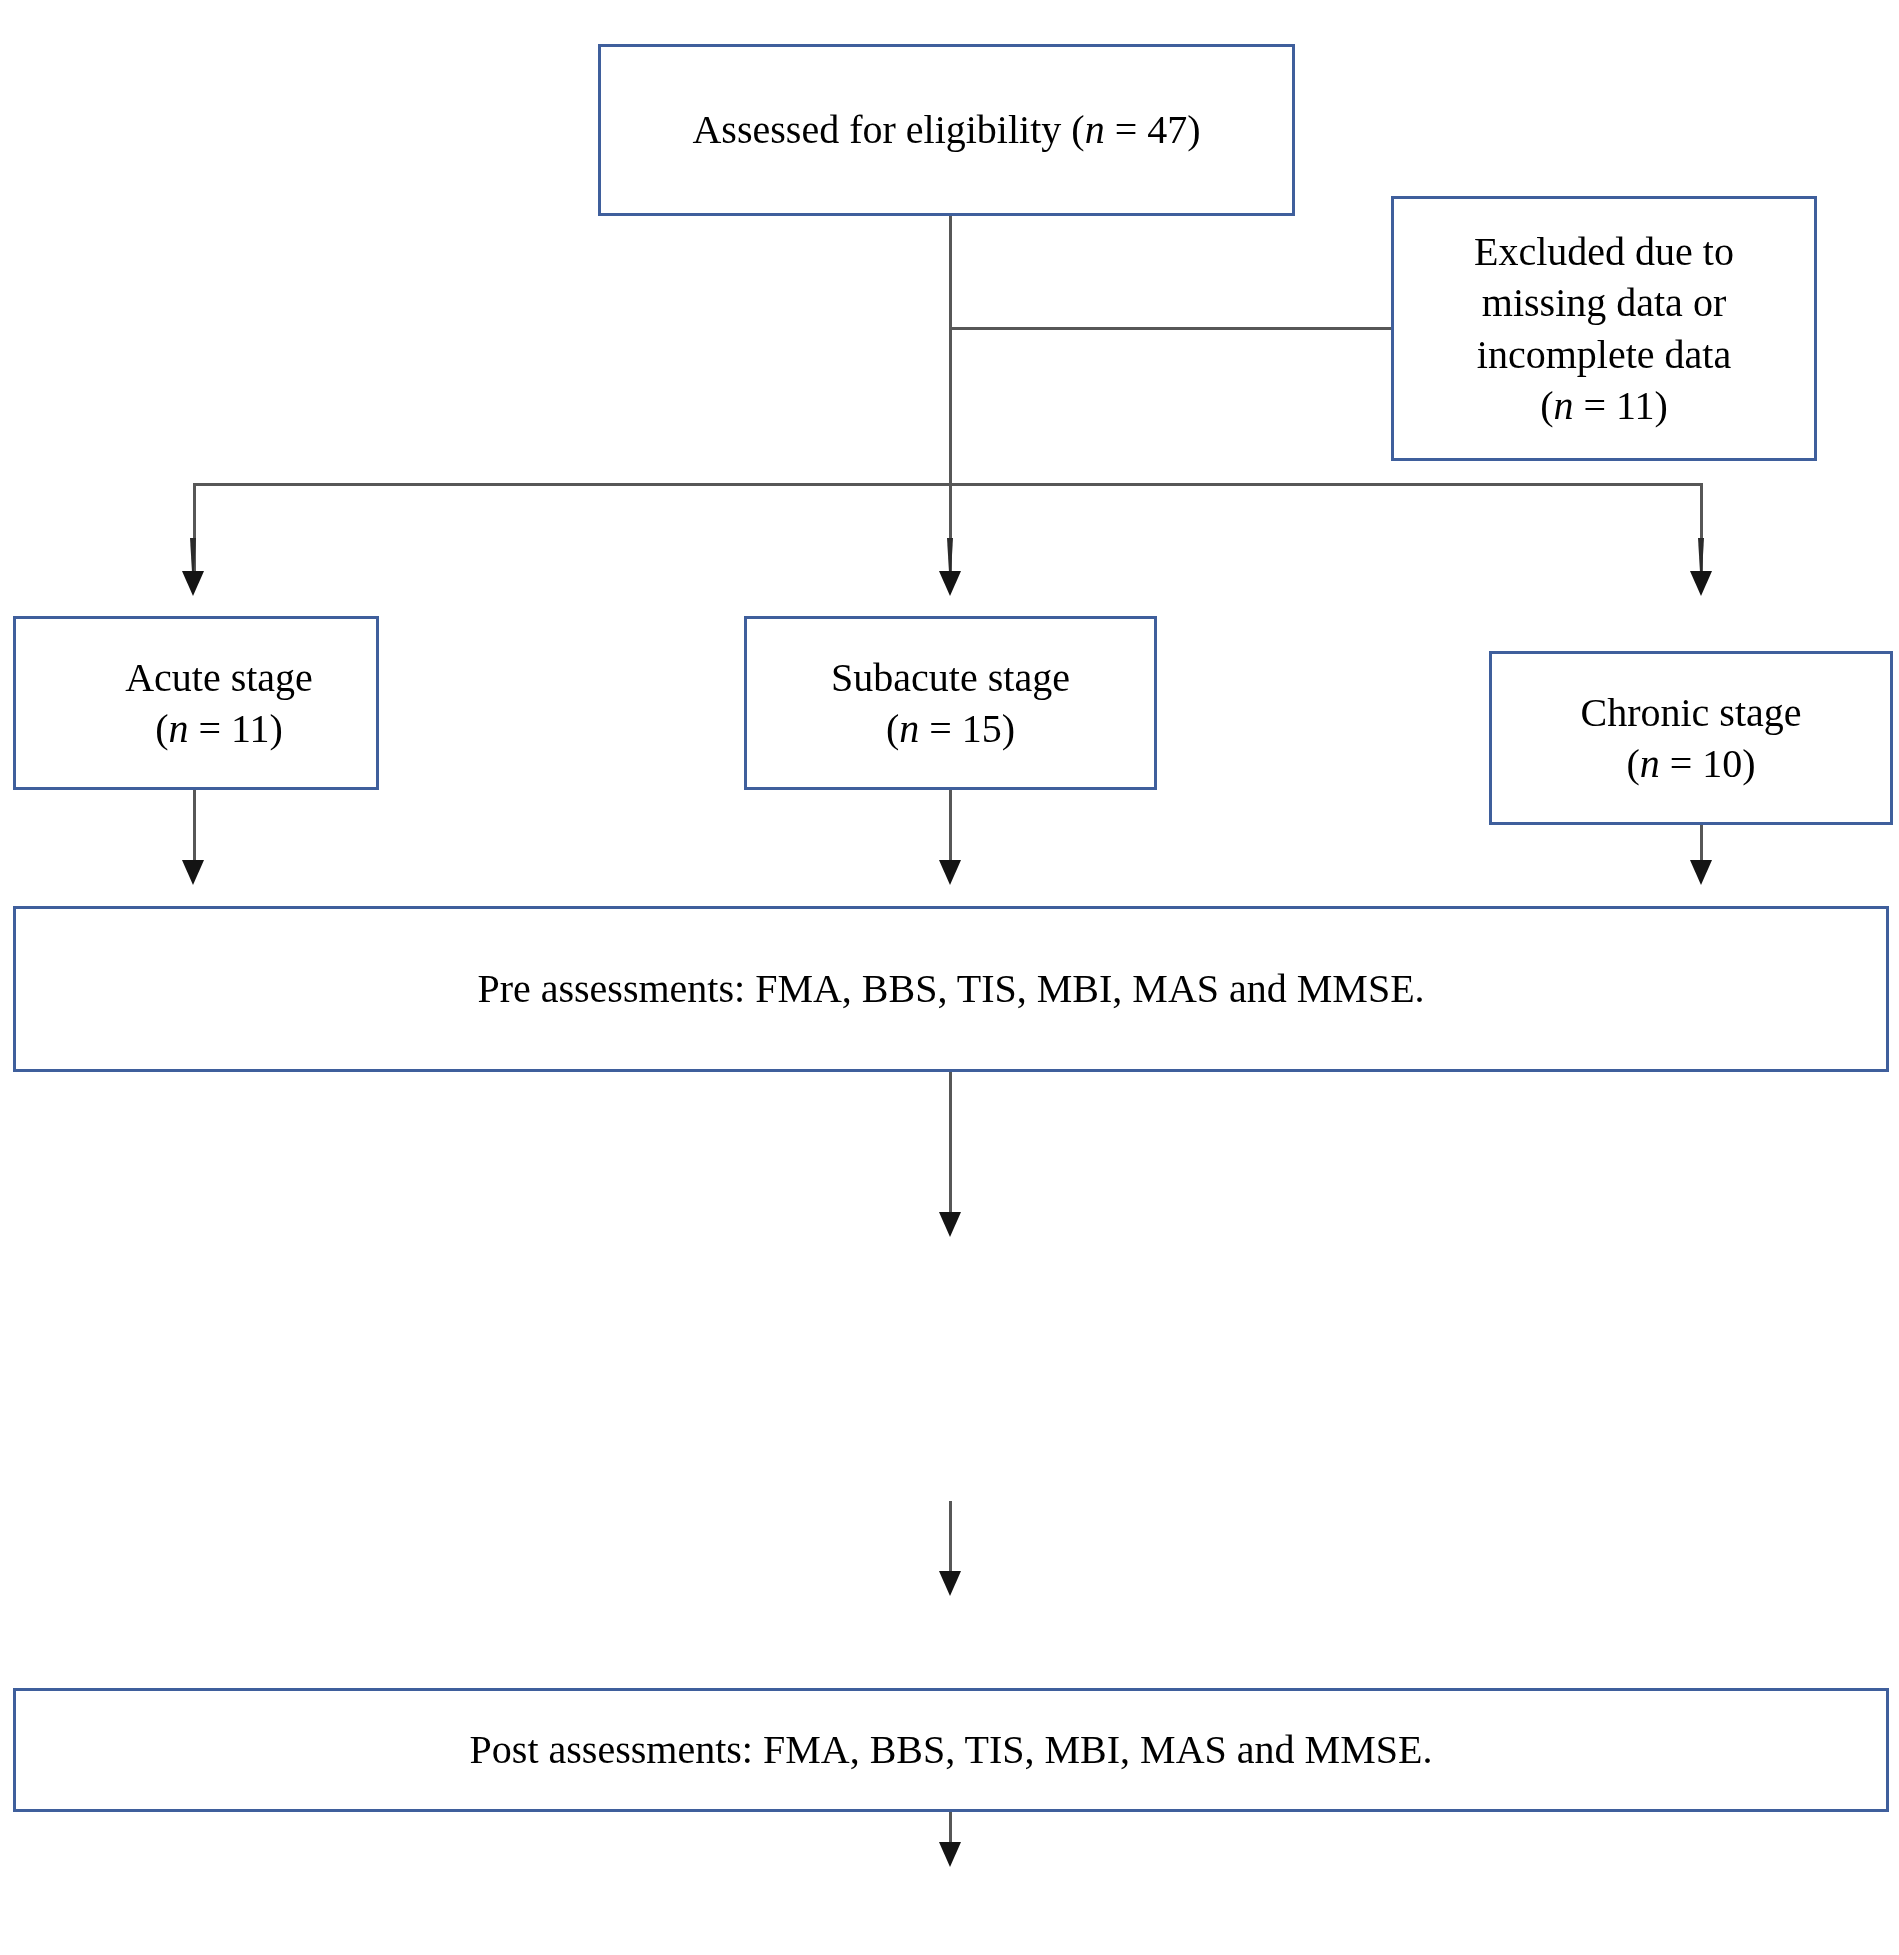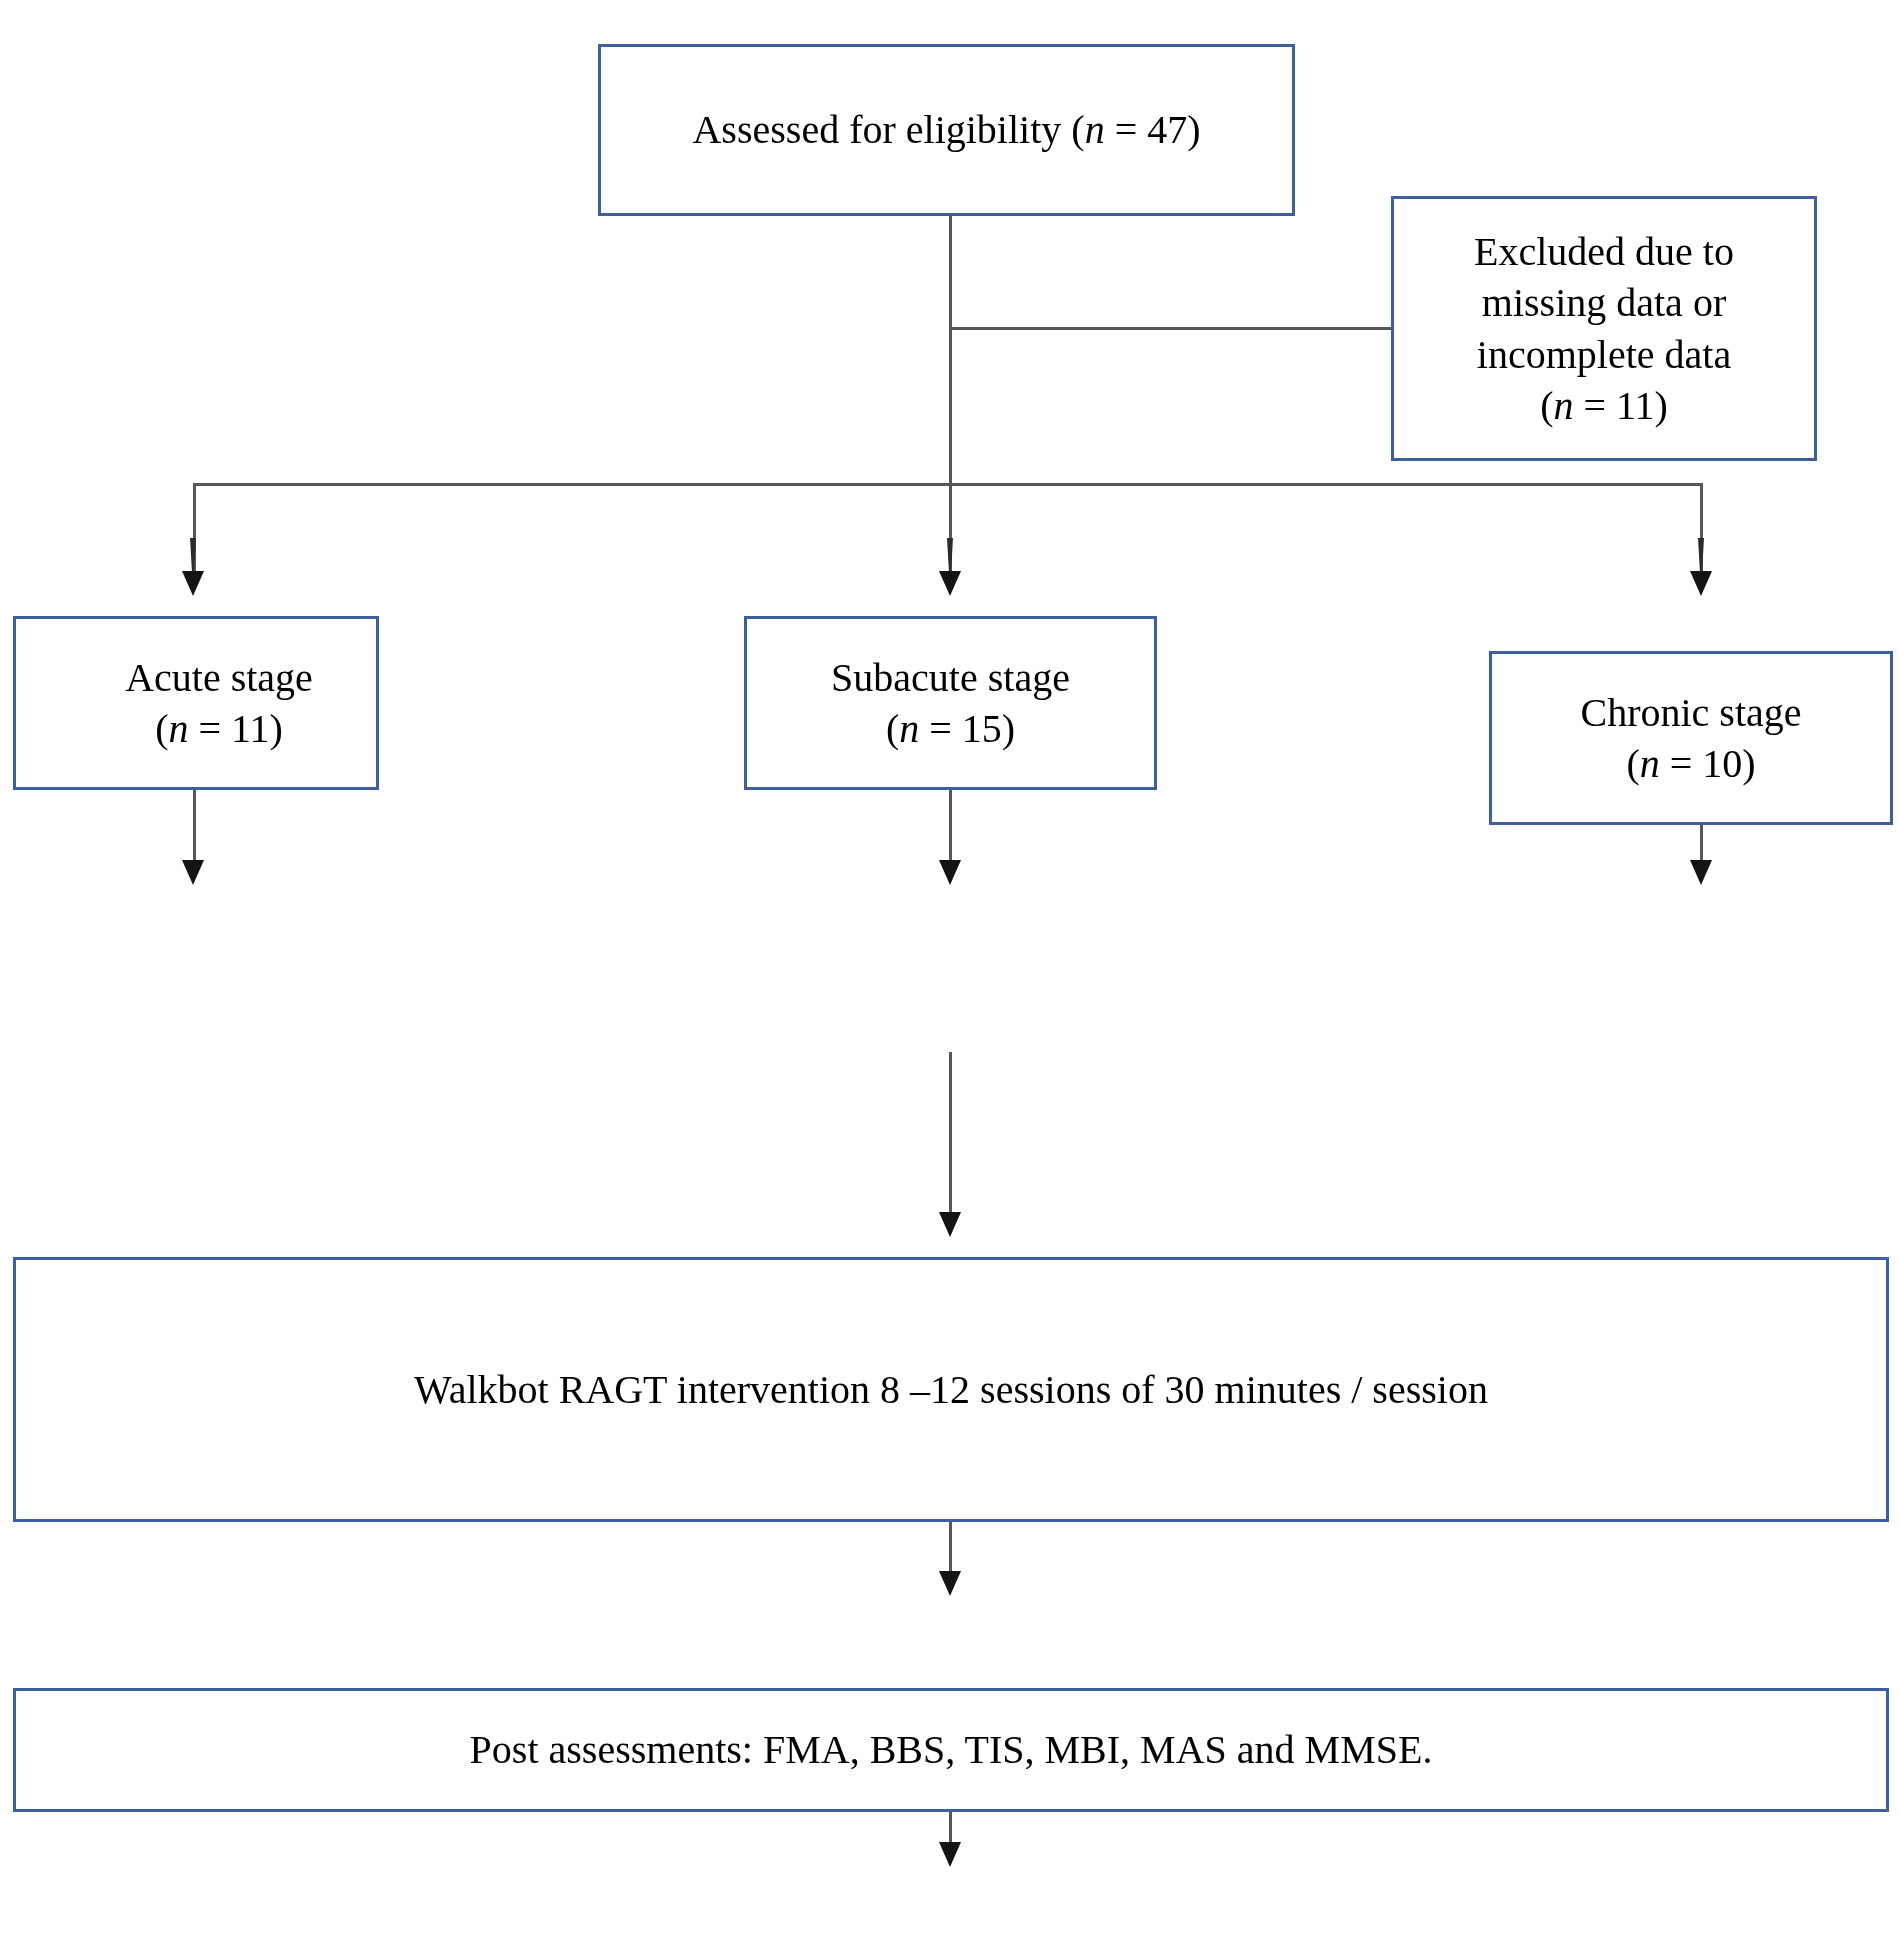--- a/index.html
+++ b/index.html
@@ -122,24 +122,24 @@
   </div>
 
   <div class="node multiline" style="left:744px; top:596px; width:413px; height:174px;">
     <span class="txt"><span>Subacute stage</span><br><span>(</span><span class="ital">n</span><span> = 15)</span></span>
   </div>
 
   <div class="node multiline" style="left:1489px; top:631px; width:404px; height:174px;">
     <span class="txt"><span>Chronic stage</span><br><span>(</span><span class="ital">n</span><span> = 10)</span></span>
   </div>
 
+  <div class="node" style="left:13px; top:886px; width:1876px; height:166px;">
+    <span class="txt">Pre assessments: FMA, BBS, TIS, MBI, MAS and MMSE.</span>
+  </div>
 
-  <div class="node" style="left:13px; top:1237px; width:1876px; height:265px;">
-    <span class="txt">Walkbot RAGT intervention 8 –12 sessions of 30 minutes / session</span>
-  </div>
 
   <div class="node" style="left:13px; top:1668px; width:1876px; height:124px;">
     <span class="txt">Post assessments: FMA, BBS, TIS, MBI, MAS and MMSE.</span>
   </div>
 
 
 </div>
 
 
 </body></html>

